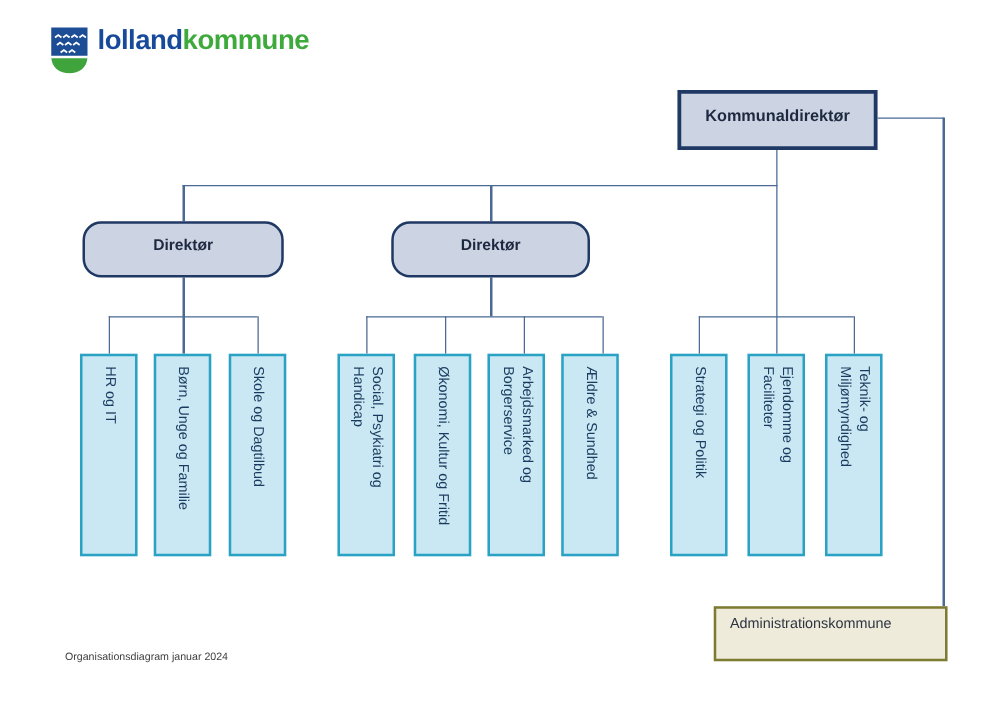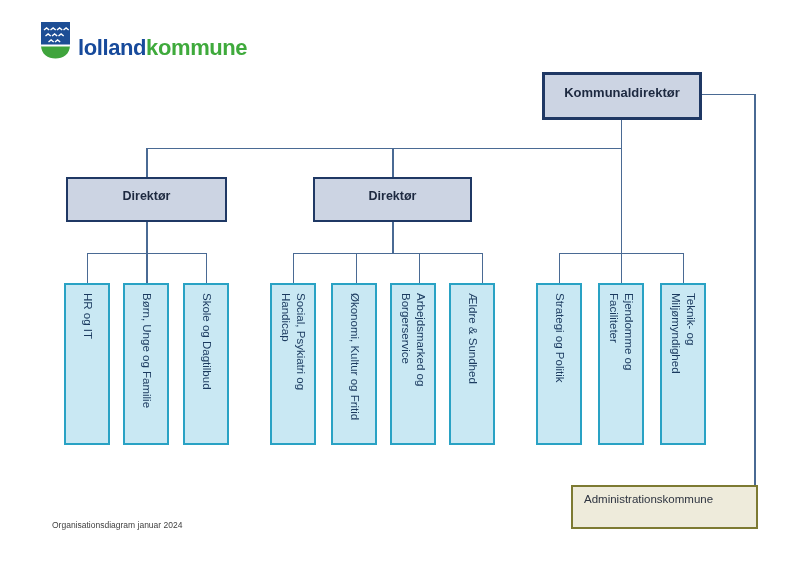--- a/index.html
+++ b/index.html
@@ -6,42 +6,42 @@
   html,body{margin:0;padding:0;background:#ffffff;}
   .canvas{
     position:relative;
     width:800px;height:566px;
     background:#ffffff;
     font-family:"Liberation Sans", sans-serif;
     overflow:hidden;
   }
 
   
-  .logo{position:absolute;left:40px;top:21px;display:flex;align-items:flex-end;gap:7px;}
+  .logo{position:absolute;left:40px;top:21px;display:flex;align-items:flex-start;gap:7px;}
   .logo-text{font-size:22px;font-weight:bold;letter-spacing:-0.4px;line-height:1;}
   .logo-text .blue{color:#174a9b;}
   .logo-text .green{color:#3faa3c;}
 
   
   .ln{position:absolute;background:#4a6a94;}
   .h{height:1.5px;}
   .v{width:1.5px;}
 
   
   .hbox{
     position:absolute;
     background:#ccd4e3;
     border:2.5px solid #1f3864;
     box-sizing:border-box;
     display:flex;align-items:center;justify-content:center;
     padding-bottom:8px;
     font-weight:bold;color:#1d2940;
   }
   .hbox.root{border-width:3px;font-size:13px;}
-  .hbox.dir{font-size:12.5px;}
+  .hbox.dir{font-size:12.5px;border-radius:15px;}
 
   
   .vbox{
     position:absolute;
     top:283px;width:46px;height:162px;
     background:#c9e8f3;
     border:2px solid #29a2c4;
     box-sizing:border-box;
     display:flex;justify-content:center;align-items:flex-start;
   }

